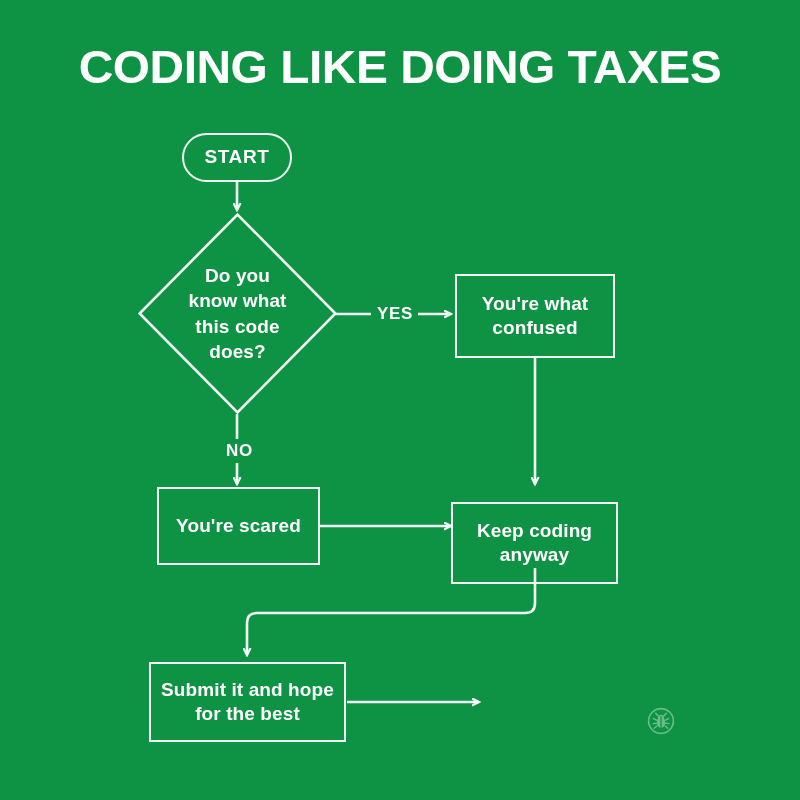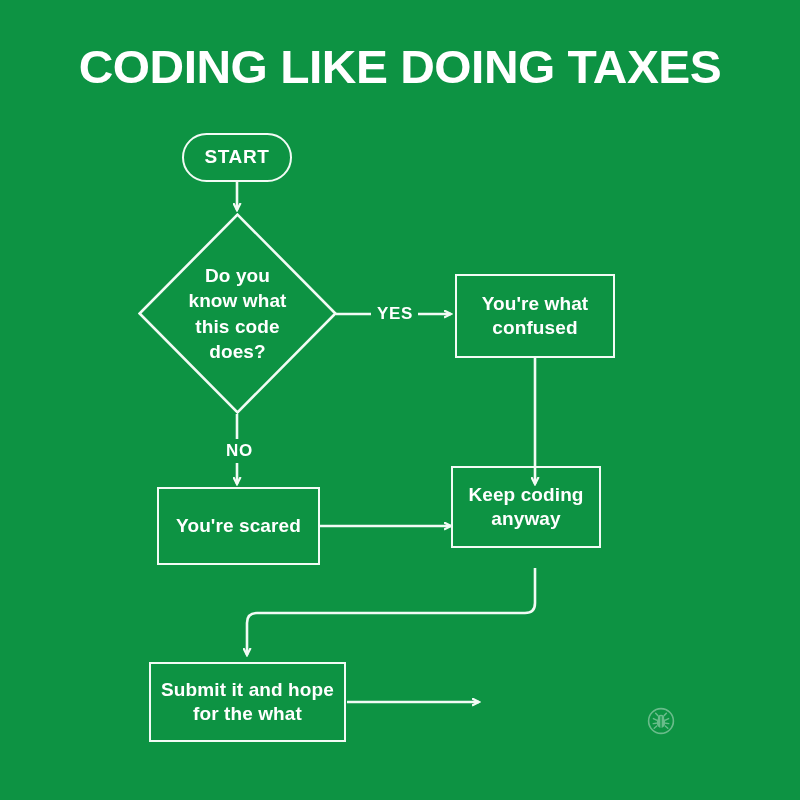--- a/index.html
+++ b/index.html
@@ -186,28 +186,28 @@
 
   <div class="node process" style="left:455px; top:274px; width:160px; height:84px;">
     <span class="node-text">You're what
 confused</span>
   </div>
 
   <div class="node process" style="left:157px; top:487px; width:163px; height:78px;">
     <span class="node-text">You're scared</span>
   </div>
 
-  <div class="node process" style="left:451px; top:466px; width:150px; height:82px;">
+  <div class="node process" style="left:451px; top:502px; width:167px; height:82px;">
     <span class="node-text">Keep coding
 anyway</span>
   </div>
 
   <div class="node process" style="left:149px; top:662px; width:197px; height:80px;">
     <span class="node-text">Submit it and hope
-for the what</span>
+for the best</span>
   </div>
 
 
   <svg id="watermark" viewBox="0 0 28 28" xmlns="http://www.w3.org/2000/svg">
     <circle cx="14" cy="14" r="12.4" fill="none" stroke="#ffffff" stroke-width="1.6"></circle>
     <ellipse cx="14" cy="15.4" rx="4.2" ry="5.4" fill="#ffffff"></ellipse>
     <ellipse cx="14" cy="10.4" rx="3.1" ry="2.6" fill="#ffffff"></ellipse>
     <rect x="13.4" y="9.2" width="1.2" height="11.6" fill="#0d9343"></rect>
     <path d="M10.8,8.6 L8.6,6.2 M17.2,8.6 L19.4,6.2" stroke="#ffffff" stroke-width="1.5" stroke-linecap="round" fill="none"></path>
     <path d="M9.6,13.2 L6.4,11.6 M9.4,16.2 L6.2,16.6 M9.8,19.0 L7.2,21.2" stroke="#ffffff" stroke-width="1.4" stroke-linecap="round" fill="none"></path>

